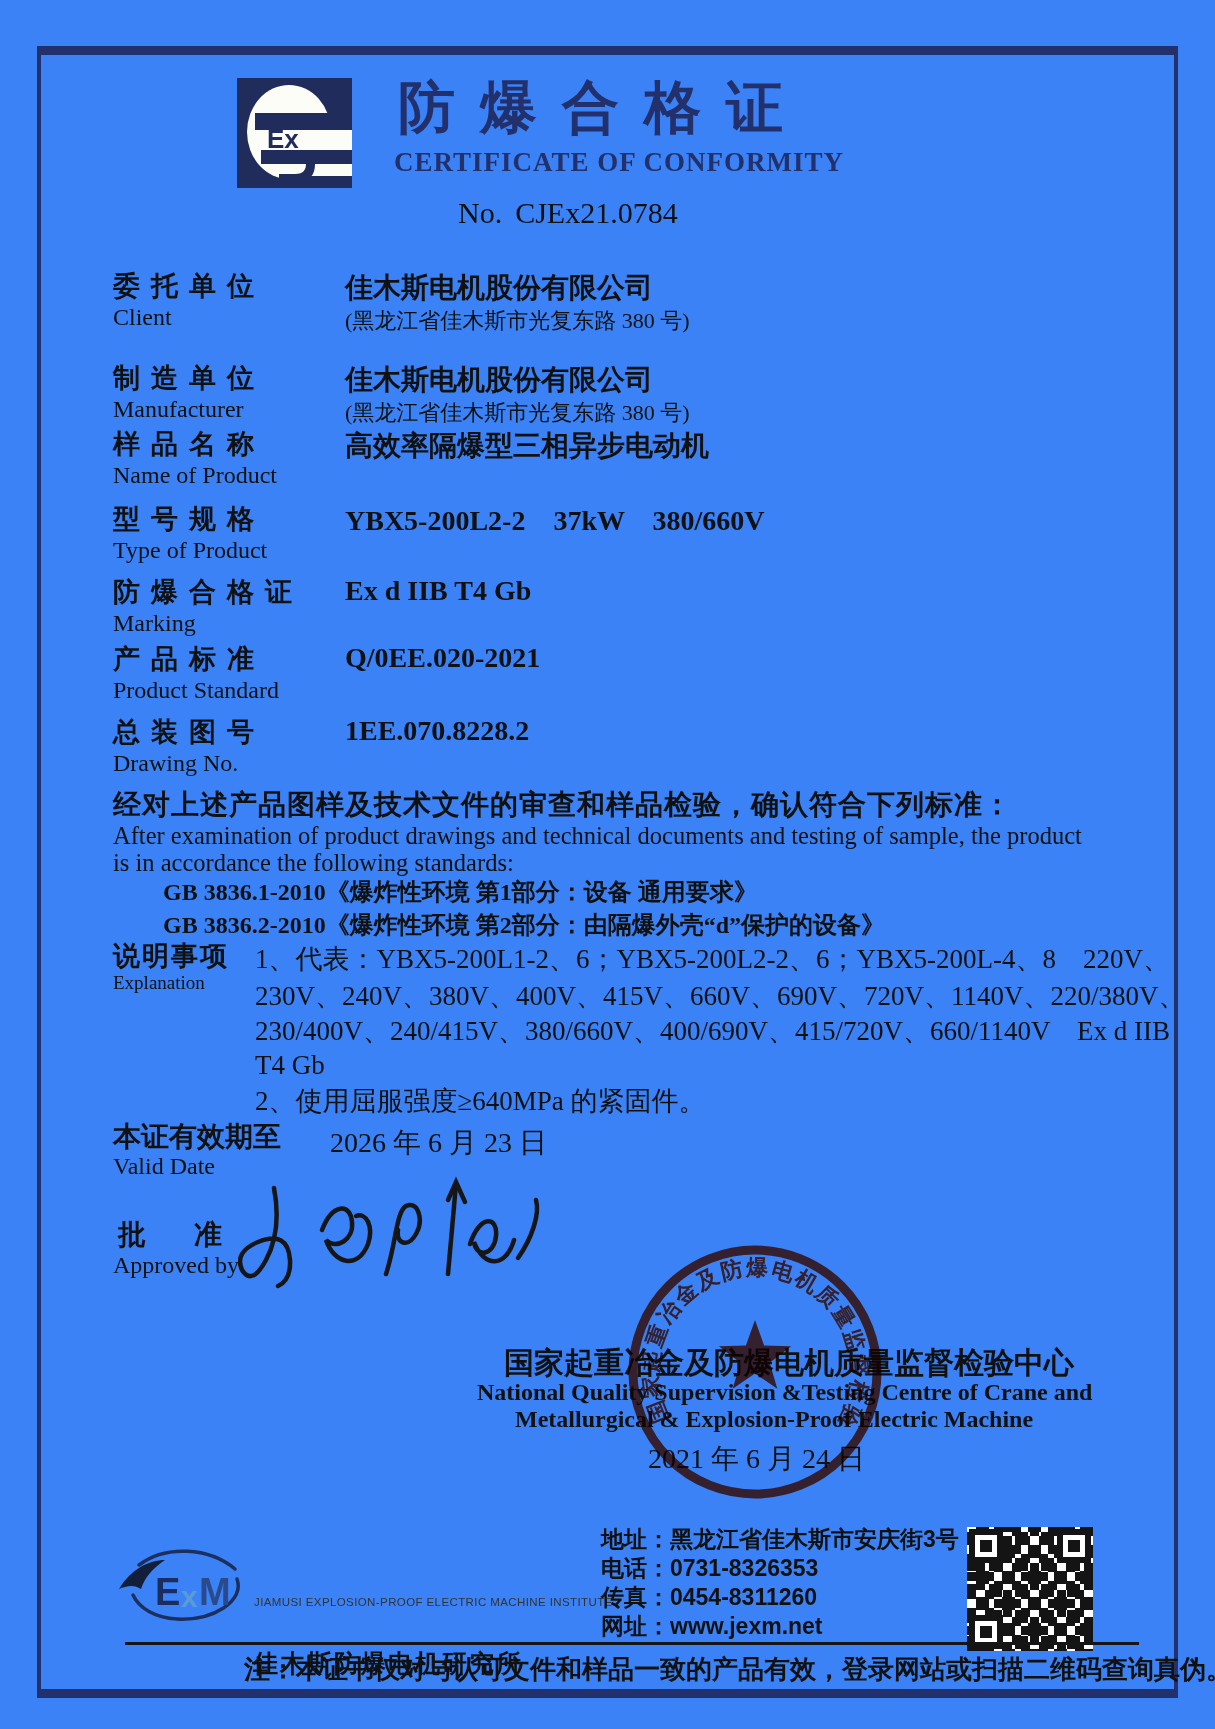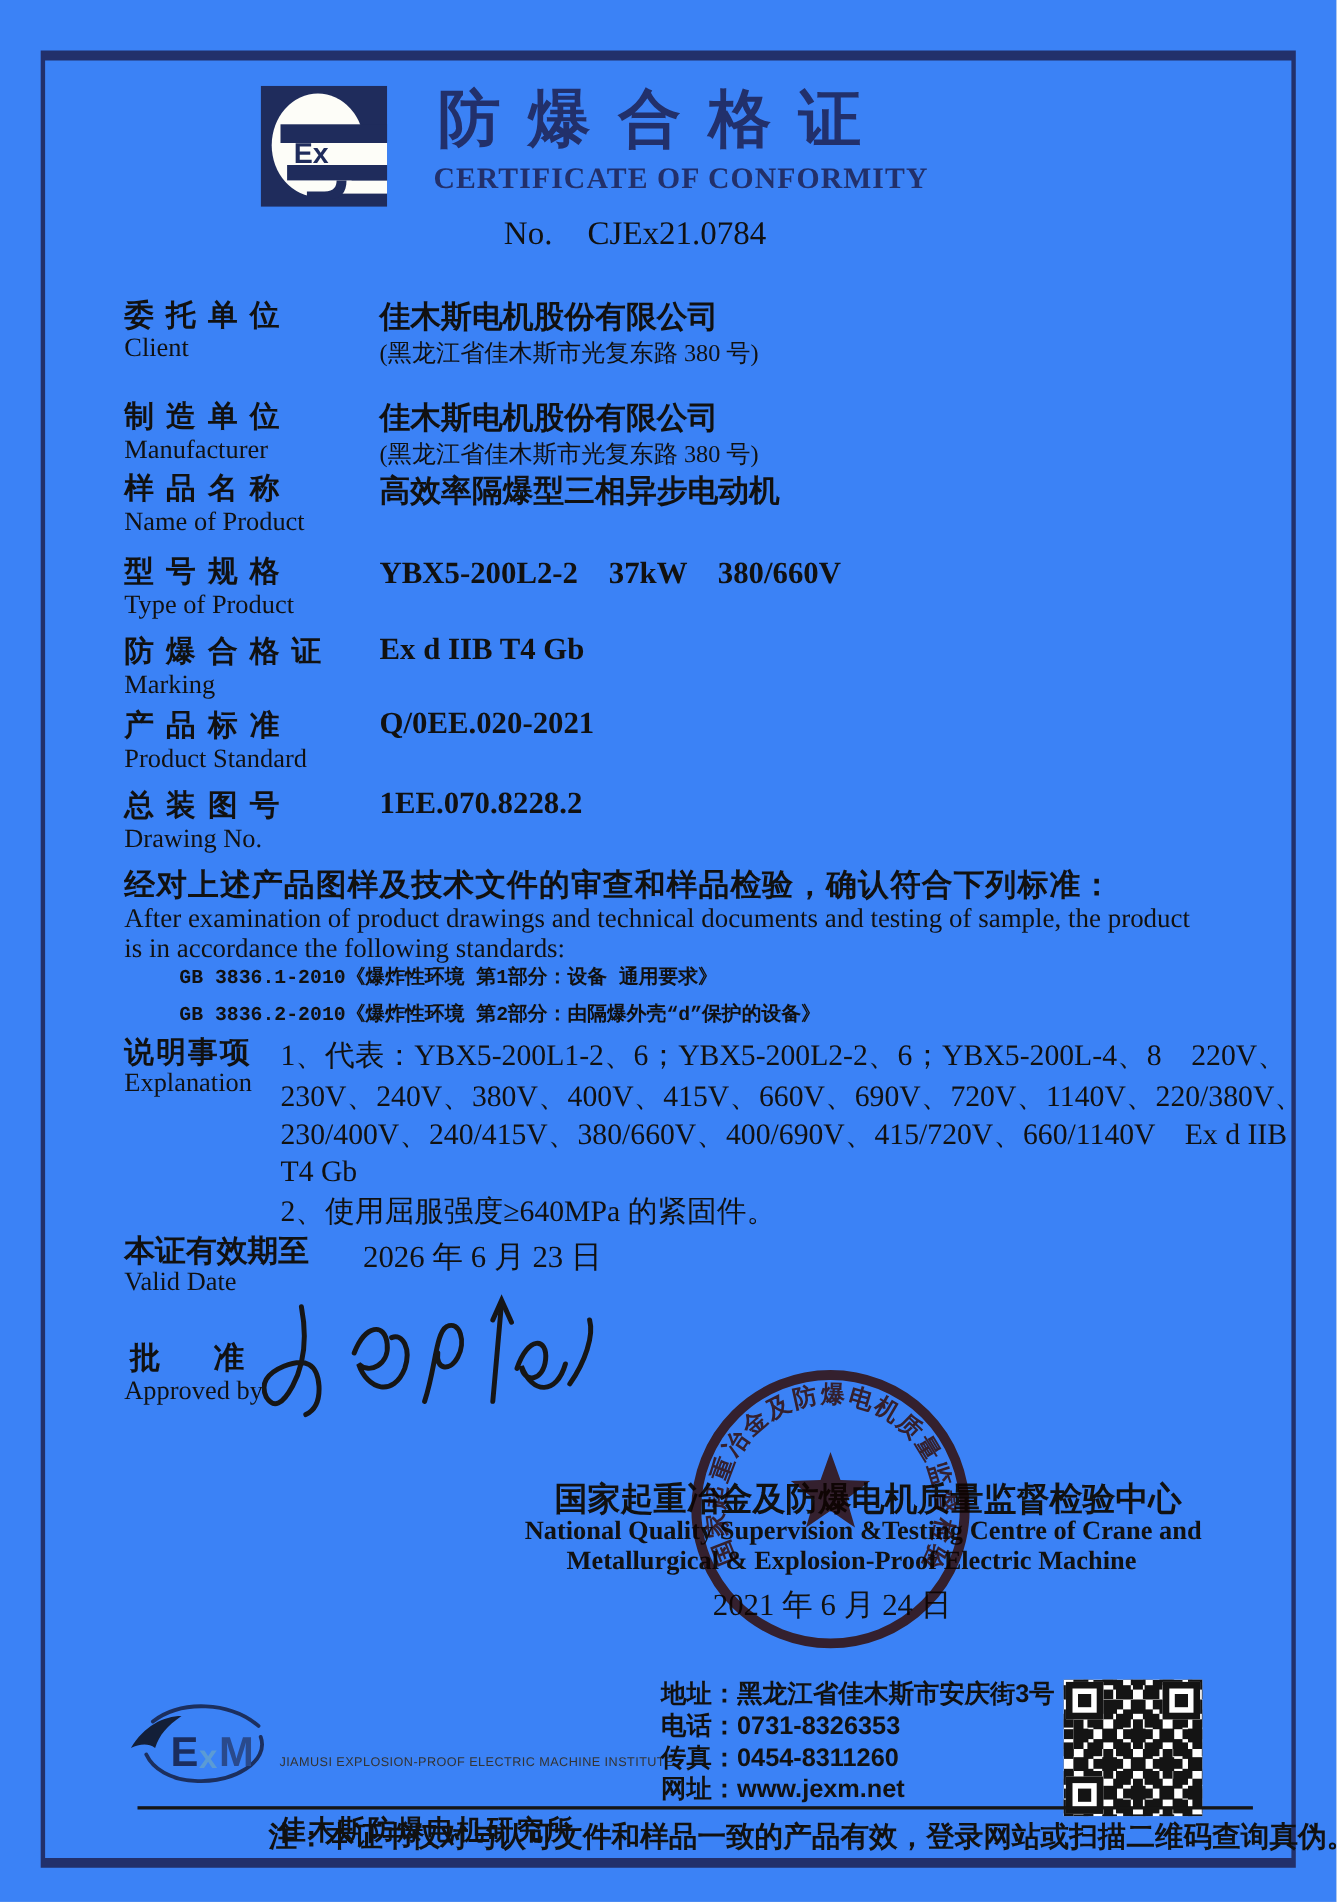--- a/index.html
+++ b/index.html
@@ -14,34 +14,34 @@
     left:37px; top:46px; width:1141px; height:1652px; box-sizing:border-box;
     border-top:9px solid #22306b; border-bottom:9px solid #22306b;
     border-left:4px solid #22306b; border-right:4px solid #22306b;
   }
   
   .logo-ex{left:237px; top:78px; width:115px; height:110px;}
   .title-zh{left:398px; top:70px; font-size:57px; font-weight:bold; color:#22306b;
             letter-spacing:25px; white-space:nowrap;}
   .title-en{left:394px; top:147px; font-size:27px; font-weight:bold; color:#22306b;
             letter-spacing:1px; white-space:nowrap;}
-  .no-line{left:458px; top:196px; font-size:30px; display:flex; gap:32px; white-space:nowrap;}
+  .no-line{left:458px; top:196px; font-size:30px; display:flex; gap:13px; white-space:nowrap;}
   
   .field-row{left:0; width:1049px; height:80px;}
   .lz{position:absolute; left:113px; top:0; font-size:27px; font-weight:bold; letter-spacing:11px; white-space:nowrap;}
   .le{position:absolute; left:113px; top:36px; font-size:24px; white-space:nowrap;}
   .val{position:absolute; left:345px; top:1px; font-size:28px; font-weight:600; white-space:nowrap;}
   .note{position:absolute; left:345px; top:38px; font-size:22px; white-space:nowrap;}
   
   .stmt-zh{left:113px; top:786px; font-size:28px; font-weight:bold; letter-spacing:1px; white-space:nowrap;}
   .stmt-en{font-size:24.5px; white-space:nowrap;}
-  .std{font-size:18px; font-weight:600; white-space:nowrap;font-family:Liberation Mono, monospace;}
+  .std{font-size:24px; font-weight:600; white-space:nowrap;}
   
   .expl-lz{left:113px; top:938px; font-size:27px; font-weight:bold; letter-spacing:2px;}
-  .expl-le{left:113px; top:972px; font-size:24px;}
+  .expl-le{left:113px; top:972px; font-size:19px;}
   .expl-line{left:255px; font-size:27px; white-space:nowrap;}
   
   .valid-zh{left:113px; top:1118px; font-size:28px; font-weight:bold;}
   .valid-en{left:113px; top:1153px; font-size:24px;}
   .valid-val{left:330px; top:1124px; font-size:28px;}
   .appr-zh{left:118px; top:1216px; font-size:28px; font-weight:bold; letter-spacing:48px; white-space:nowrap;}
   .appr-en{left:113px; top:1252px; font-size:24px;}
   .signature{left:238px; top:1170px; width:320px; height:150px;}
   
   .issuer-zh{left:504px; top:1343px; font-size:30px; font-weight:bold; white-space:nowrap;}

